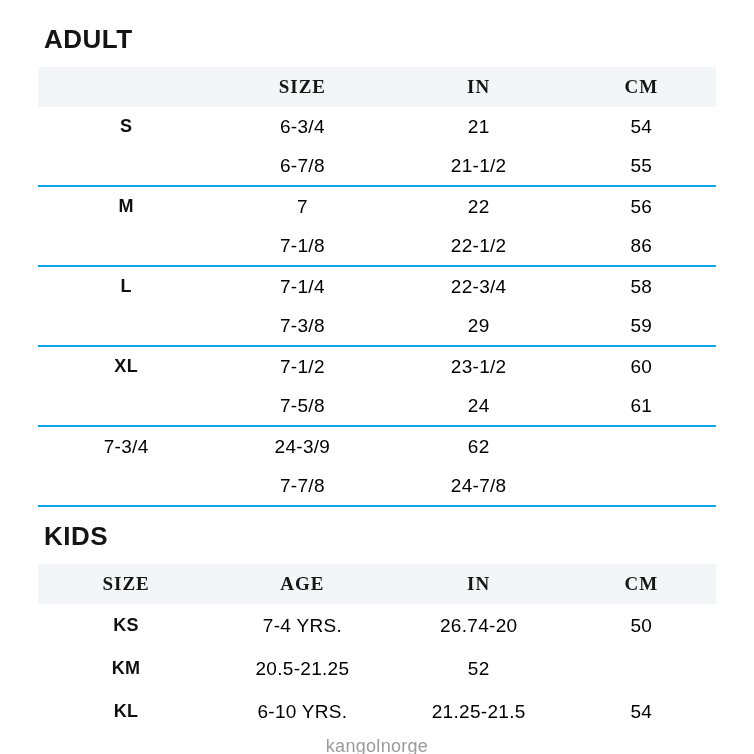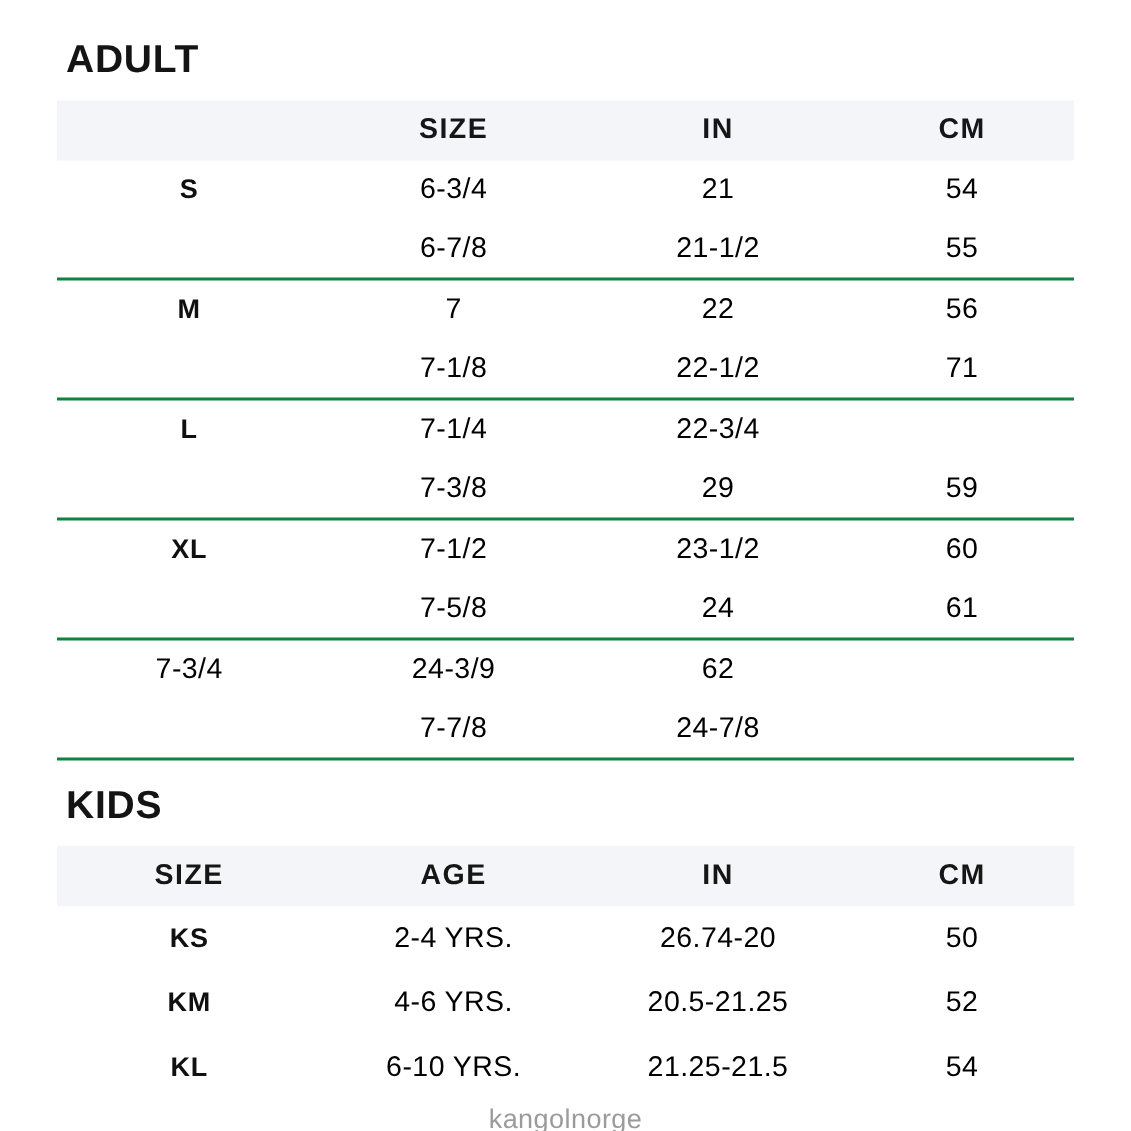--- a/index.html
+++ b/index.html
@@ -12,34 +12,34 @@
   .section-title {
     font-size: 26px; font-weight: bold; color: #141414;
     letter-spacing: 0.5px; margin: 0 0 15px 6px; line-height: 1;
   }
   .section-title.kids { margin-top: 16px; }
   .sizetable { width: 678px; }
   .trow {
     display: grid; grid-template-columns: 26% 26% 26% 22%;
     align-items: center; height: 39px;
   }
-  .trow.head { background: #f3f5f8; height: 40px; }
+  .trow.head { background: #f3f5f8; height: 40px; font-family: Liberation Serif, serif; }
   .kids-table .trow { height: 43px; }
   .kids-table .trow.head { height: 40px; }
   .cell {
     text-align: center; font-size: 19px; color: #000000;
     letter-spacing: 0.3px; white-space: nowrap;
   }
   .trow.head .cell {
     font-weight: bold; color: #161616; font-size: 19px; letter-spacing: 1px;
   }
   .cell.rowlabel {
     font-weight: bold; color: #101010; font-size: 18px; letter-spacing: 0.5px;
   }
-  .group-end { border-bottom: 2px solid #15803d; }
+  .group-end { border-bottom: 2px solid #0ea5e9; }
   .footer {
     text-align: center; font-size: 18px; color: #9b9b9b;
     letter-spacing: 0.3px; margin-top: 3px;
   }
 </style>
 </head>
 <body>
 
 <div class="page">
 
@@ -69,27 +69,28 @@
     <div class="trow">
       <div class="cell rowlabel">M</div>
       <div class="cell">7</div>
       <div class="cell">22</div>
       <div class="cell">56</div>
     </div>
     <div class="trow group-end">
       <div class="cell rowlabel"></div>
       <div class="cell">7-1/8</div>
       <div class="cell">22-1/2</div>
-      <div class="cell">71</div>
+      <div class="cell">86</div>
     </div>
 
     <div class="trow">
       <div class="cell rowlabel">L</div>
       <div class="cell">7-1/4</div>
       <div class="cell">22-3/4</div>
+      <div class="cell">58</div>
     </div>
     <div class="trow group-end">
       <div class="cell rowlabel"></div>
       <div class="cell">7-3/8</div>
       <div class="cell">29</div>
       <div class="cell">59</div>
     </div>
 
     <div class="trow">
       <div class="cell rowlabel">XL</div>
@@ -121,27 +122,26 @@
   <div class="sizetable kids-table">
     <div class="trow head">
       <div class="cell">SIZE</div>
       <div class="cell">AGE</div>
       <div class="cell">IN</div>
       <div class="cell">CM</div>
     </div>
 
     <div class="trow">
       <div class="cell rowlabel">KS</div>
-      <div class="cell">2-4 YRS.</div>
+      <div class="cell">7-4 YRS.</div>
       <div class="cell">26.74-20</div>
       <div class="cell">50</div>
     </div>
     <div class="trow">
       <div class="cell rowlabel">KM</div>
-      <div class="cell">4-6 YRS.</div>
       <div class="cell">20.5-21.25</div>
       <div class="cell">52</div>
     </div>
     <div class="trow">
       <div class="cell rowlabel">KL</div>
       <div class="cell">6-10 YRS.</div>
       <div class="cell">21.25-21.5</div>
       <div class="cell">54</div>
     </div>
   </div>

